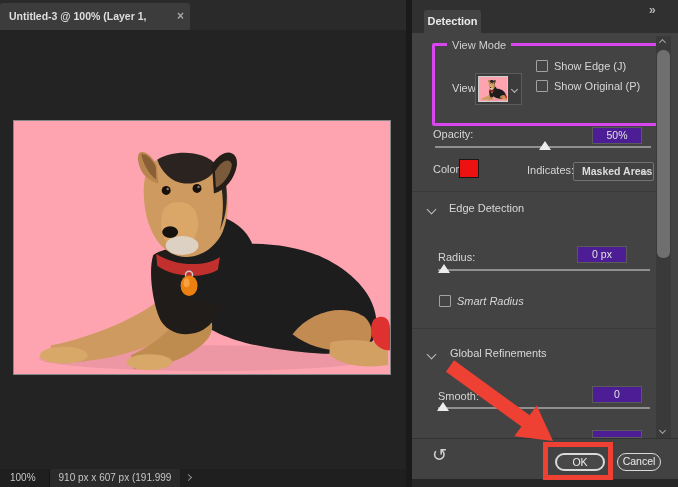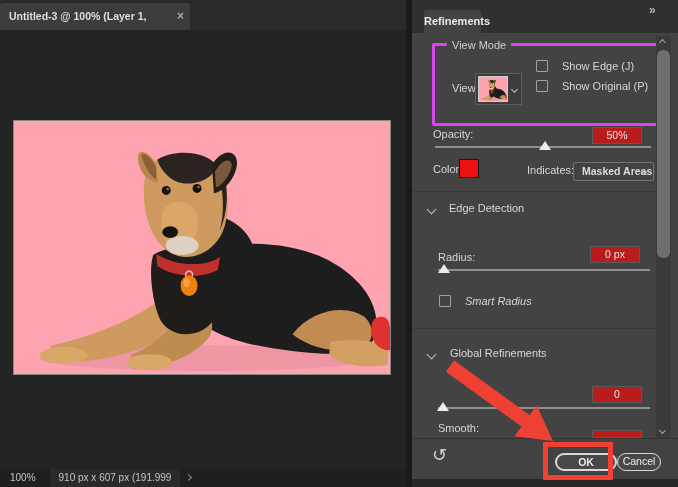--- a/index.html
+++ b/index.html
@@ -38,26 +38,26 @@
   .chev.small{width:4px;height:4px;}
 
   #fieldset{left:20px;top:43px;width:221px;height:77px;border:3px solid #d946ef;border-radius:2px;}
   #fieldset-legend{left:12px;top:-7px;background:#434343;padding:0 5px;color:#cfcfcf;}
   #view-label{left:17px;top:36px;}
   #thumbbox{left:40px;top:27px;width:47px;height:32px;background:#3c3c3c;border:1px solid #5c5c5c;
             display:flex;align-items:center;box-sizing:border-box;}
   #thumbbox .thumb{width:30px;height:26px;margin-left:2px;border:1px solid #cfcfcf;box-sizing:border-box;}
   #thumbbox .thumb svg{display:block;width:100%;height:100%;}
   #thumb-chev{flex:1;display:flex;justify-content:center;}
-  .cbrow{display:flex;align-items:center;gap:14px;left:101px;}
+  .cbrow{display:flex;align-items:center;gap:6px;left:101px;}
   .cb{width:10px;height:10px;border:1px solid #a2a2a2;border-radius:1px;background:transparent;flex:none;}
   .cbrow span.lbl{white-space:nowrap;}
 
   .rowlabel{color:#d6d6d6;}
-  .valuebox{width:50px;height:17px;background:#b91c1c;border:1px solid #5a5a5a;box-sizing:border-box;
+  .valuebox{width:50px;height:17px;background:#4c1d95;border:1px solid #5a5a5a;box-sizing:border-box;
             text-align:center;line-height:15px;font-size:10.5px;color:#e2e2e2;}
   .slider{height:2px;background:#909090;}
   .thumbtri{position:absolute;top:-5px;width:0;height:0;border-left:6px solid transparent;
             border-right:6px solid transparent;border-bottom:9px solid #ececec;transform:translateX(-50%);}
   .sep{left:0;width:244px;height:1px;background:#393939;}
   .sechead{font-size:11px;color:#d8d8d8;}
 
   #dropdown{left:161px;top:162px;width:81px;height:19px;background:#424242;border:1px solid #737373;
             border-radius:2px;box-sizing:border-box;line-height:17px;padding-left:8px;font-size:10.5px;
             font-weight:bold;color:#dcdcdc;}
@@ -69,21 +69,21 @@
   #sb-thumb{left:1px;top:14px;width:13px;height:208px;background:#6f6f6f;border-radius:6px;}
   #sb-up{left:4px;top:4px;}
   #sb-down{left:4px;bottom:5px;}
   .chev.sb{border-color:#a6a6a6;}
 
   
   #footer{left:0;top:438px;width:266px;height:41px;background:#424242;border-top:1px solid #323232;box-sizing:border-box;}
   #reset-btn{left:20px;top:5px;font-size:18px;color:#d0d0d0;line-height:22px;}
   .pillbtn{height:18px;border:2px solid #d9d9d9;border-radius:10px;background:#484848;box-sizing:border-box;
            text-align:center;color:#ececec;font-size:10.5px;line-height:14px;}
-  #ok-btn{left:143px;top:14px;width:62px;font-weight:bold;}
+  #ok-btn{left:143px;top:14px;width:50px;}
   #cancel-btn{left:205px;top:14px;width:44px;border-width:1.5px;line-height:15px;}
   #bottomstrip{left:0;top:479px;width:266px;height:8px;background:#272727;}
 
   
   #red-rect{left:131px;top:3px;width:70px;height:38px;border:5px solid #ee4134;box-sizing:border-box;z-index:15;}
   #arrow-svg{left:430px;top:352px;width:135px;height:95px;z-index:20;pointer-events:none;}
 </style>
 </head>
 <body>
 
@@ -156,21 +156,21 @@
     <span class="abs" id="dims-cell">910 px x 607 px (191.999 ppi)</span>
     <span class="abs" id="status-chev">
         <i class="chev right small" style="border-color:#8d8d8d;display:block;"></i>
       </span>
   </div>
 
   <div class="abs" id="gap"></div>
 
   <div class="abs" id="panel">
     <div class="abs" id="panel-bg"></div>
-    <div class="abs" id="props-tab">Refinements</div>
+    <div class="abs" id="props-tab">Detection</div>
     <div class="abs" id="expand-icon">»</div>
 
     <div class="abs" id="fieldset">
       <span class="abs" id="fieldset-legend">View Mode</span>
       <span class="abs rowlabel" id="view-label">View:</span>
       <div class="abs" id="thumbbox">
         <div class="thumb">
           <svg viewBox="0 0 756 510" preserveAspectRatio="none">
               <use href="#dogart"></use>
             </svg>
@@ -201,34 +201,34 @@
     <div class="abs" id="dropdown">
       <span>Masked Areas</span>
       <i class="chev down small"></i>
     </div>
 
     <div class="abs sep" style="top:191px;"></div>
 
     <i class="abs chev down" style="left:16px;top:206px;"></i>
     <span class="abs sechead" style="left:37px;top:202px;">Edge Detection</span>
     <span class="abs rowlabel" style="left:26px;top:251px;">Radius:</span>
-    <div class="abs valuebox" style="left:178px;top:246px;">0 px</div>
+    <div class="abs valuebox" style="left:165px;top:246px;">0 px</div>
     <div class="abs slider" style="left:26px;top:269px;width:212px;">
       <span class="thumbtri" style="left: 3%;"></span>
     </div>
     <div class="abs cbrow" style="left:27px;top:295px;font-style:italic;">
       <span class="cb"></span>
       <span class="lbl">Smart Radius</span>
     </div>
 
     <div class="abs sep" style="top:328px;"></div>
 
     <i class="abs chev down" style="left:16px;top:351px;"></i>
     <span class="abs sechead" style="left:38px;top:347px;">Global Refinements</span>
-    <span class="abs rowlabel" style="left:26px;top:390px;margin-top:32px;">Smooth:</span>
+    <span class="abs rowlabel" style="left:26px;top:390px;">Smooth:</span>
     <div class="abs valuebox" style="left:180px;top:386px;">0</div>
     <div class="abs slider" style="left:26px;top:407px;width:212px;">
       <span class="thumbtri" style="left: 2.5%;"></span>
     </div>
     <div class="abs valuebox" style="left:180px;top:430px;height:8px;"></div>
 
     <div class="abs" id="scrollbar">
       <i class="abs chev up small sb" id="sb-up"></i>
       <div class="abs" id="sb-thumb"></div>
       <i class="abs chev down small sb" id="sb-down"></i>

